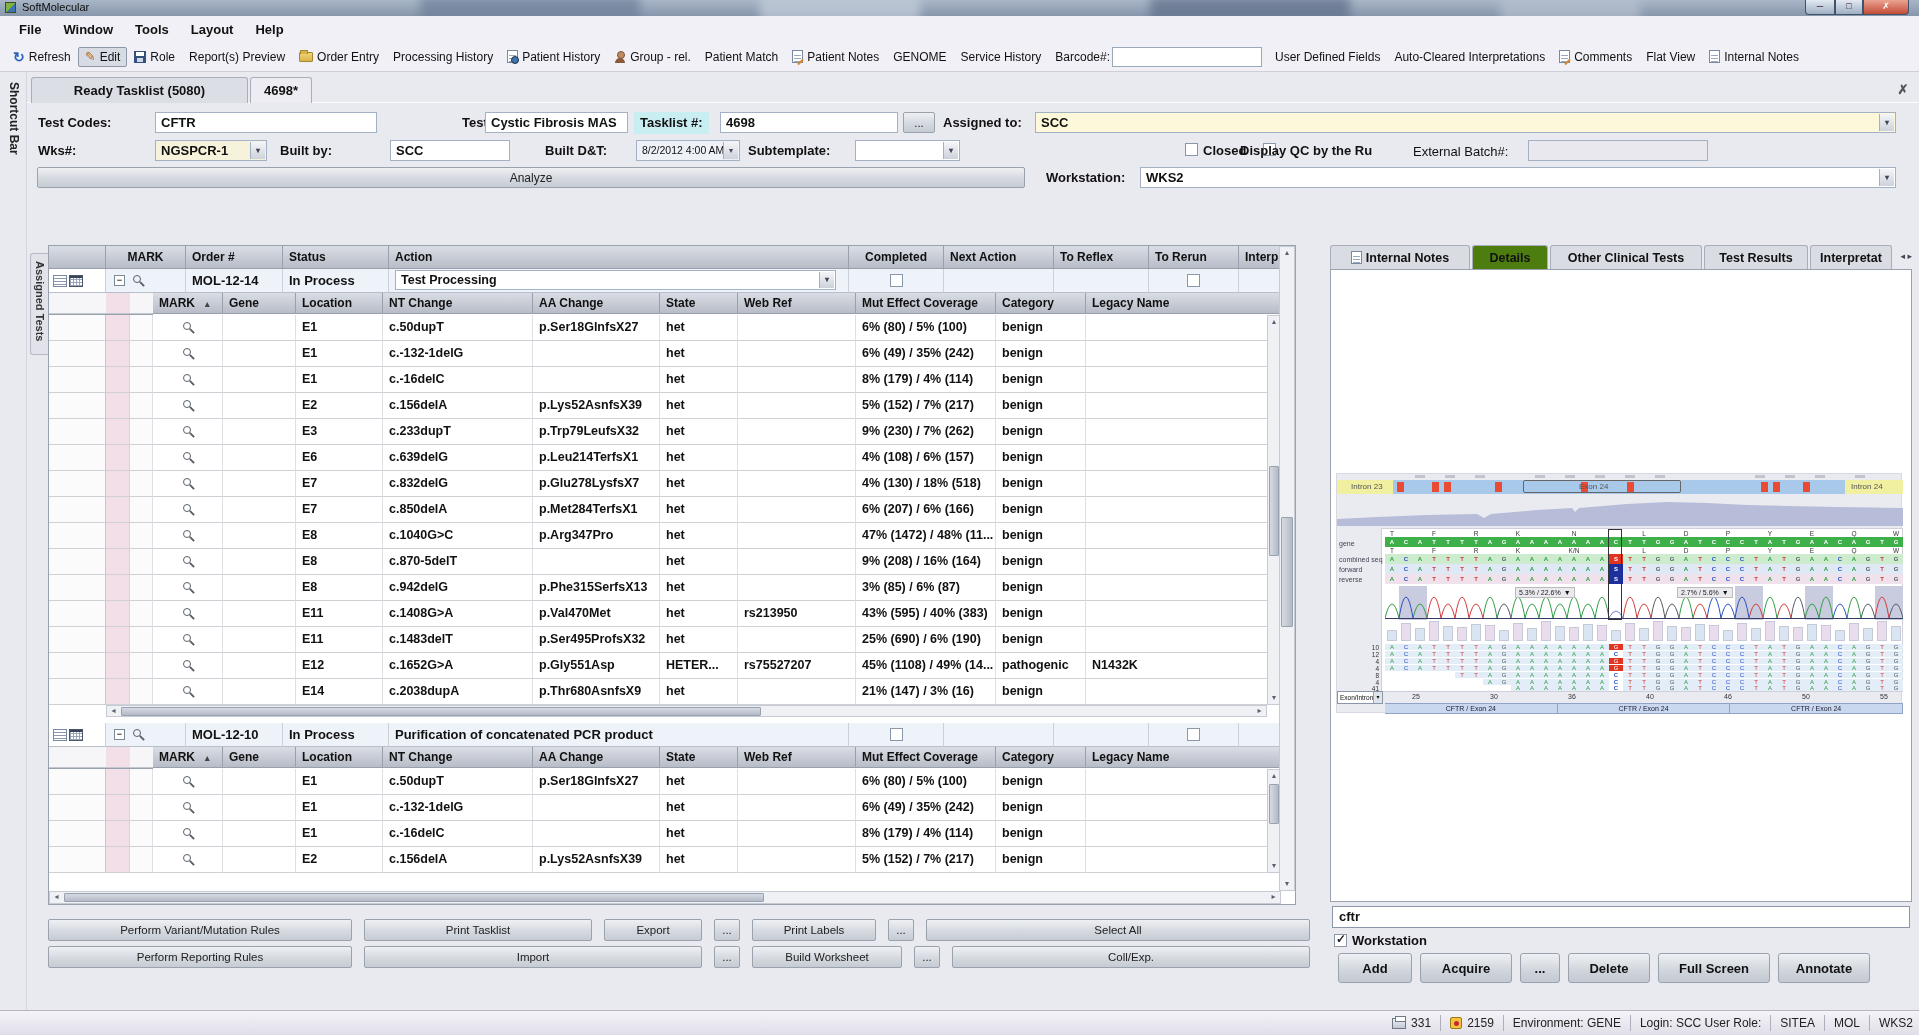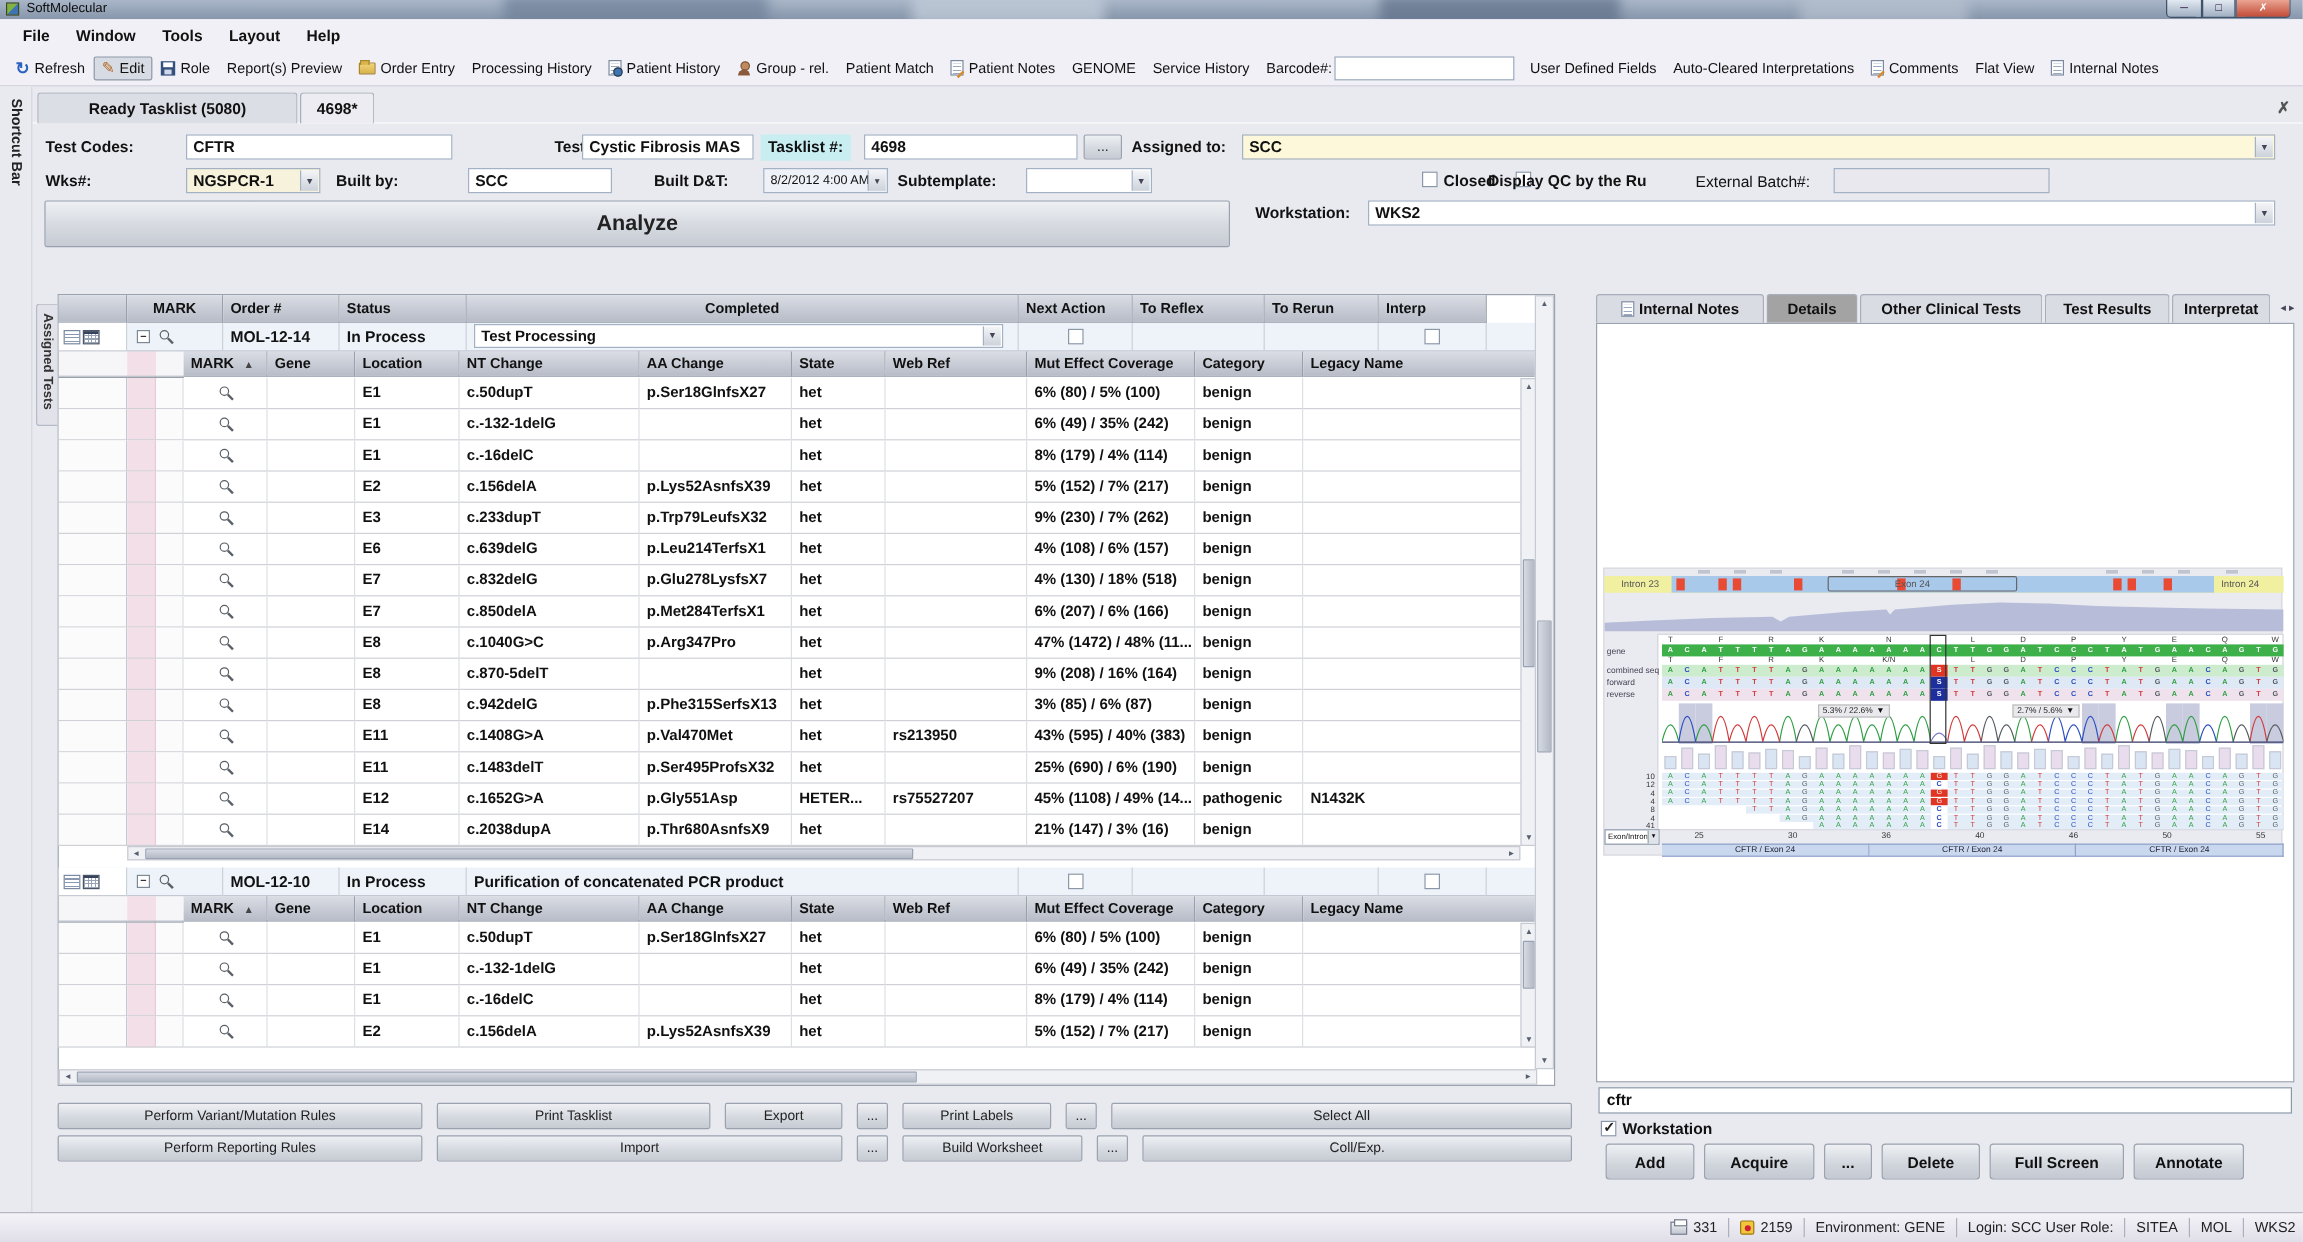--- a/index.html
+++ b/index.html
@@ -87,21 +87,21 @@
 .ico-grid{width:14px;height:12px;border:1px solid #4a5568;background-color:#fff;background-image:linear-gradient(#37435a 2px,transparent 2px),repeating-linear-gradient(90deg,#9aa4b8 0 1px,transparent 1px 3px),repeating-linear-gradient(#9aa4b8 0 1px,transparent 1px 3px);display:inline-block}
 .hsc{position:relative;height:12px;background:#f0f1f4;border:1px solid #c6cad2}
 .hthumb{position:absolute;left:14px;top:1px;height:9px;background:linear-gradient(#d6dae2,#b4bac6);border:1px solid #98a2b2;border-radius:1px}
 .sar{font-size:8px;color:#566070;line-height:10px;text-align:center}
 .hsc .sar{position:absolute;top:0;width:13px}
 .vsc{position:absolute;width:14px;background:#f0f1f4;border:1px solid #c6cad2}
 .vsc .sar{display:block;height:12px;line-height:11px}
 .vthumb{position:absolute;left:1px;width:10px;background:linear-gradient(90deg,#d6dae2,#b4bac6);border:1px solid #98a2b2;border-radius:1px}
 
 .rptab{height:24px;border:1px solid #a8aeba;border-bottom:none;border-radius:3px 3px 0 0;font-size:12.5px;font-weight:bold;display:flex;align-items:center;justify-content:center;gap:4px;background:#dadce4;white-space:nowrap;overflow:hidden;padding:0 6px}
-.rptab.active{background:#a3a3a3}
+.rptab.active{background:#4d7c0f}
 #rp-tabs{position:absolute;left:1330px;top:245px;width:582px;height:24px;display:flex;gap:2px}
 #rp-arrows{position:absolute;right:0;top:6px;font-size:9px;color:#445}
 #rp-content{position:absolute;left:1330px;top:269px;width:582px;height:633px;background:#fff;border:1px solid #9aa2b0}
 #rp-gene-input{position:absolute;left:1332px;top:906px;width:578px;height:22px;background:#fff;border:1px solid #8a97a8;font-size:13px;font-weight:bold;padding:2px 6px}
 #rp-reportable{position:absolute;left:1334px;top:933px;font-size:13px;font-weight:bold;display:flex;align-items:center;gap:5px}
 .rpbtn{position:absolute;top:953px;height:30px;background:linear-gradient(#eef0f3,#d0d5dc 60%,#c4c9d2);border:1px solid #9aa2ae;border-radius:3px;font-size:13px;font-weight:bold;display:flex;align-items:center;justify-content:center}
 
 #chromo{position:absolute;left:1336px;top:473px;width:566px;height:240px;background:#eaeaf1;border:1px solid #d8d8e2}
 .ch-tick{position:absolute;top:1px;height:3px;background:#c0c4ce}
 #ch-ideo{position:absolute;left:0;top:6px;width:566px;height:14px;background:#f1efa0;overflow:hidden}
@@ -235,35 +235,36 @@
 <div class="fld" style="left:636px;top:140px;width:104px;background:#eef2f8;font-size:10.5px;font-weight:normal;line-height:16px"><span>8/2/2012 4:00 AM</span><span class="dd">▾</span></div>
 <span class="lbl" style="left:748px;top:143px">Subtemplate:</span>
 <div class="fld" style="left:855px;top:140px;width:105px"><span></span><span class="dd">▾</span></div>
 <span class="cb" style="position:absolute;left:1185px;top:143px"></span>
 <span class="lbl" style="left:1203px;top:143px">Closed</span>
 <span class="cb" style="position:absolute;left:1263px;top:143px"></span>
 <span class="lbl" style="left:1240px;top:143px">Display QC by the Ru</span>
 <span class="lbl" style="left:1413px;top:144px;font-weight:normal">External Batch#:</span>
 <div class="fld" style="left:1528px;top:140px;width:180px;background:#e8e8ee"></div>
 
-<div class="btn" style="left:37px;top:167px;width:988px;height:39px;font-size:18px;font-weight:bold">Analyze</div>
+<div class="btn" style="left:37px;top:167px;width:988px;height:21px;font-size:12px;font-weight:normal">Analyze</div>
 <span class="lbl" style="left:1046px;top:170px">Workstation:</span>
 <div class="fld" style="left:1140px;top:167px;width:756px"><span>WKS2</span><span class="dd">▾</span></div>
 
 <div id="assigned-tab">
     <span>Assigned Tests</span>
   </div>
 
 <div id="grid">
  <div id="grid-inner">
   <div class="ghead">
     <div class="gh"></div>
     <div class="gh center">MARK</div>
     <div class="gh">Order #</div>
     <div class="gh">Status</div>
+    <div class="gh">Action</div>
     <div class="gh center">Completed</div>
     <div class="gh">Next Action</div>
     <div class="gh">To Reflex</div>
     <div class="gh">To Rerun</div>
     <div class="gh">Interp</div>
   </div>
 
   <div class="grow">
     <div class="gc rowhdr-cell">
           <span class="ico-list"></span>

